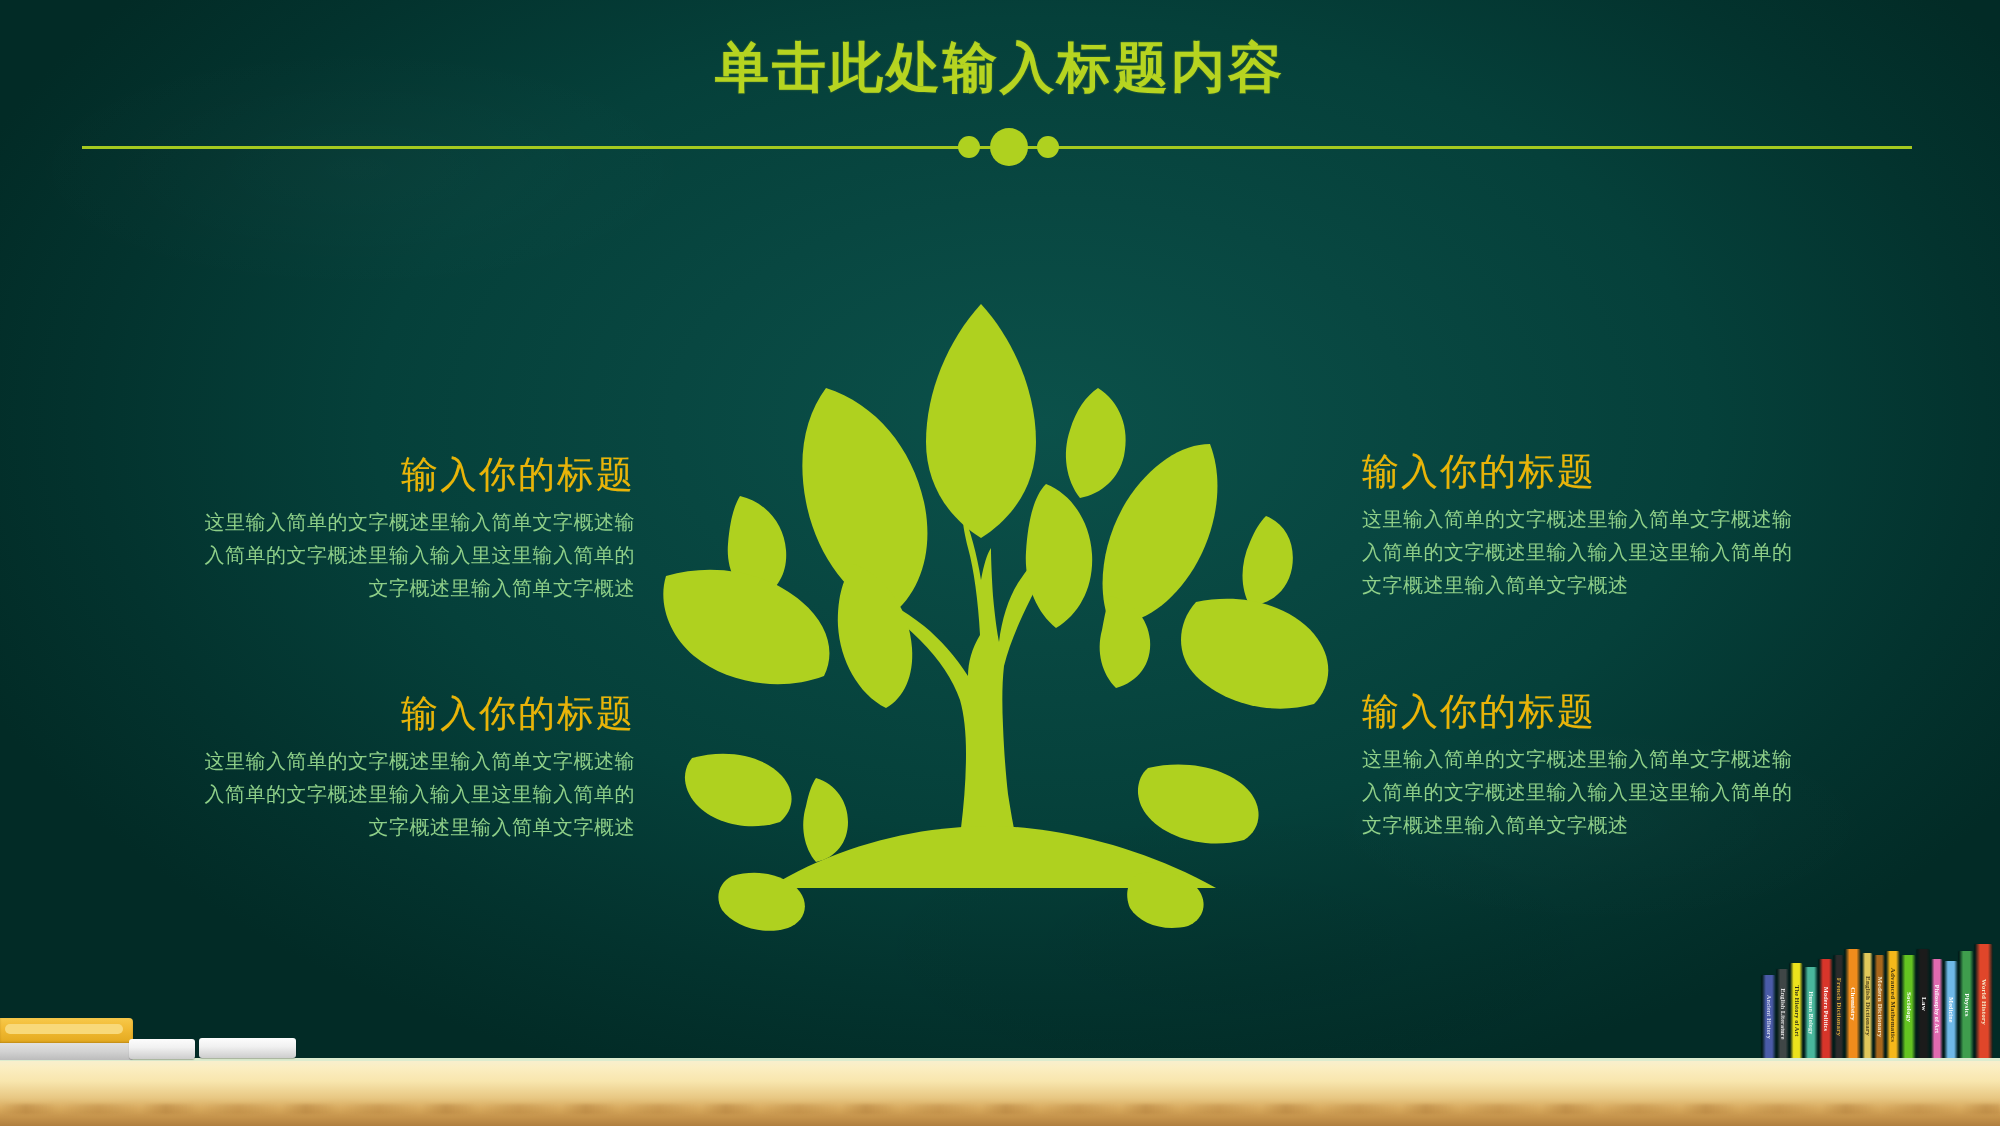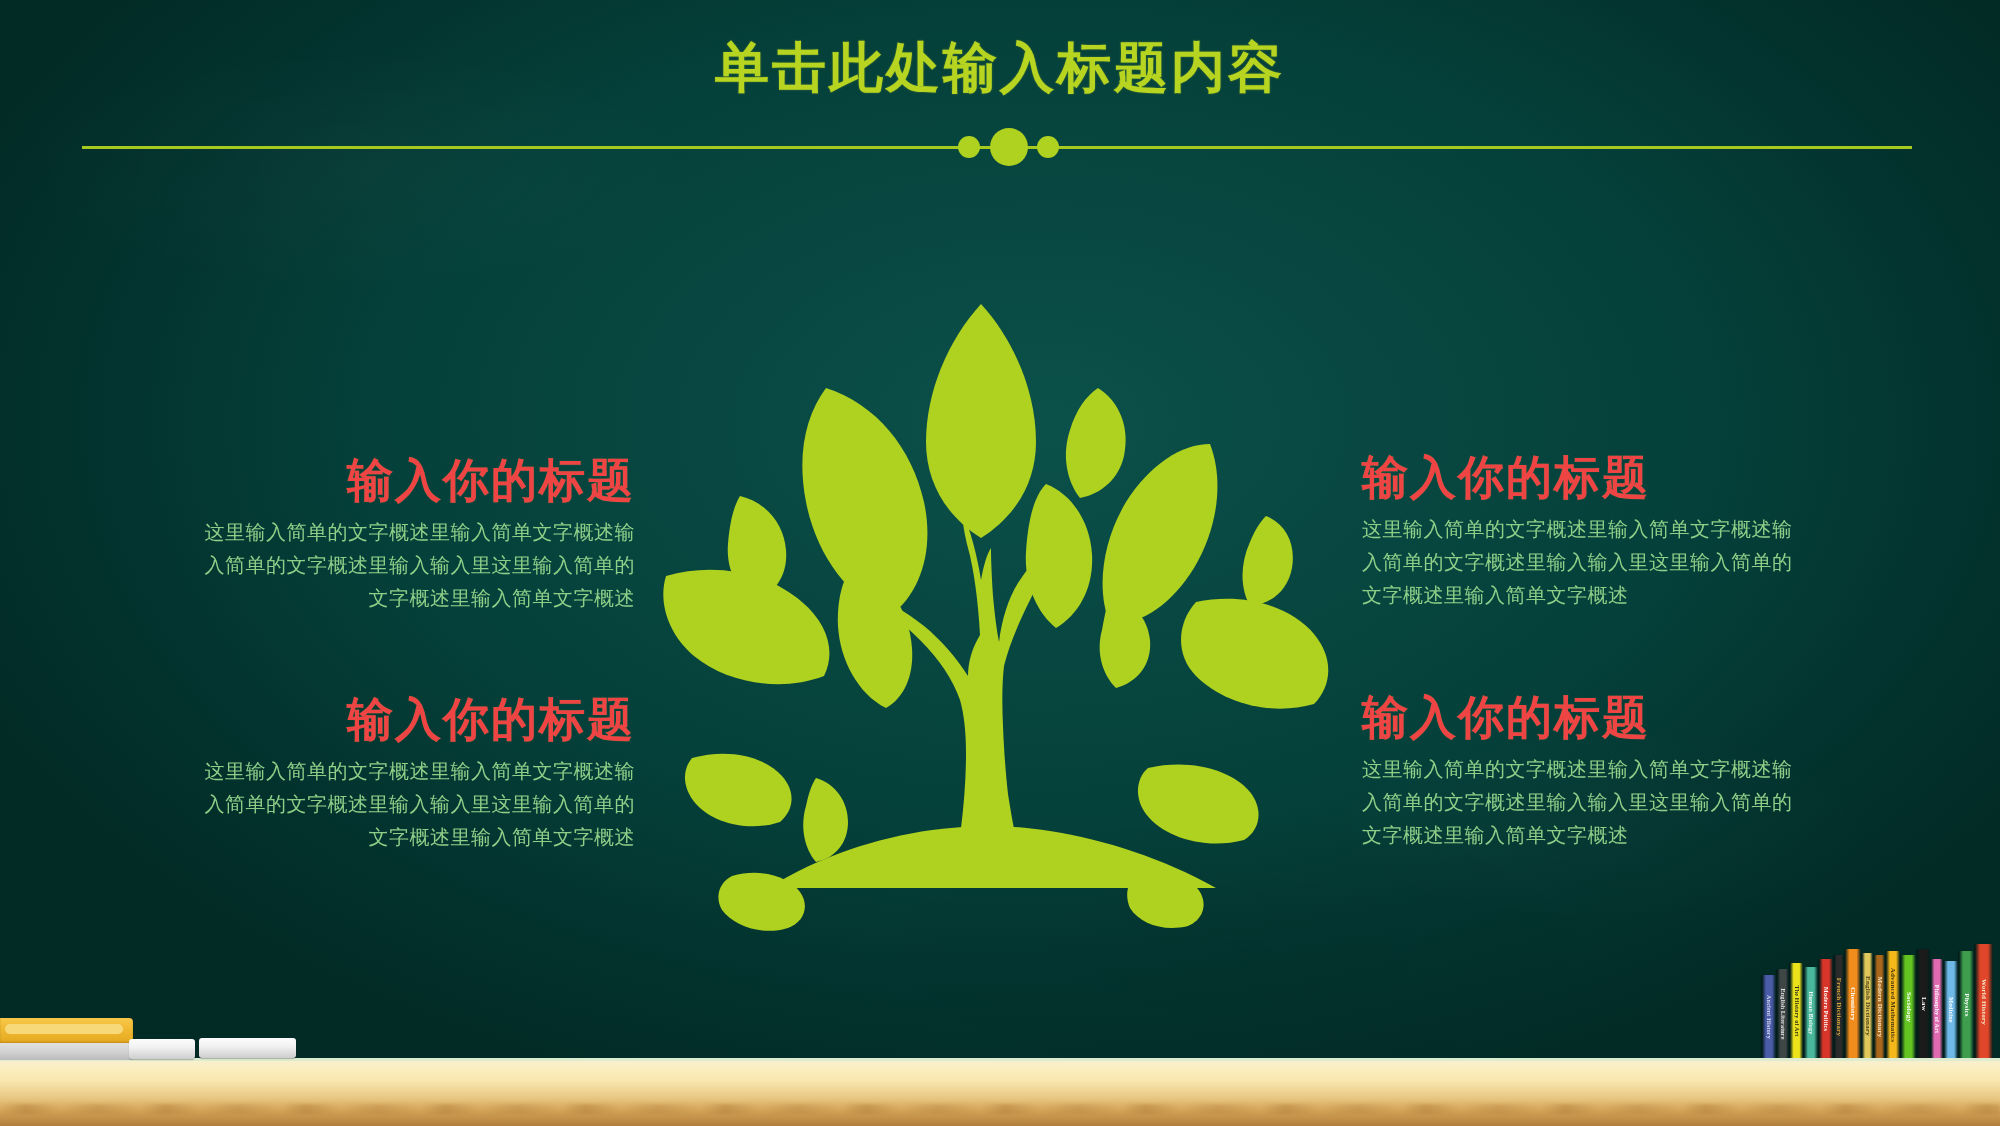--- a/index.html
+++ b/index.html
@@ -70,23 +70,23 @@
   }
   #divider .dot.small  { width:22px; height:22px; top:-9px; }
   #divider .dot.big    { width:38px; height:38px; top:-17px; }
   #divider .dot.d1 { left:876px; }
   #divider .dot.d2 { left:908px; }
   #divider .dot.d3 { left:955px; }
 
   
   .tblock { position:absolute; width:450px; }
   .tblock .head {
-    font-size:46px;
-    font-weight:bold;
-    color:#ef4444;
+    font-size:37px;
+    font-weight:normal;
+    color:#eab308;
     letter-spacing:2px;
     line-height:1.1;
     margin-bottom:10px;
     text-shadow:0 0 1px rgba(124,193,67,.4);
   }
   .tblock .body {
     font-size:20px;
     line-height:1.65;
     color:#8ecf88;
     letter-spacing:.5px;

